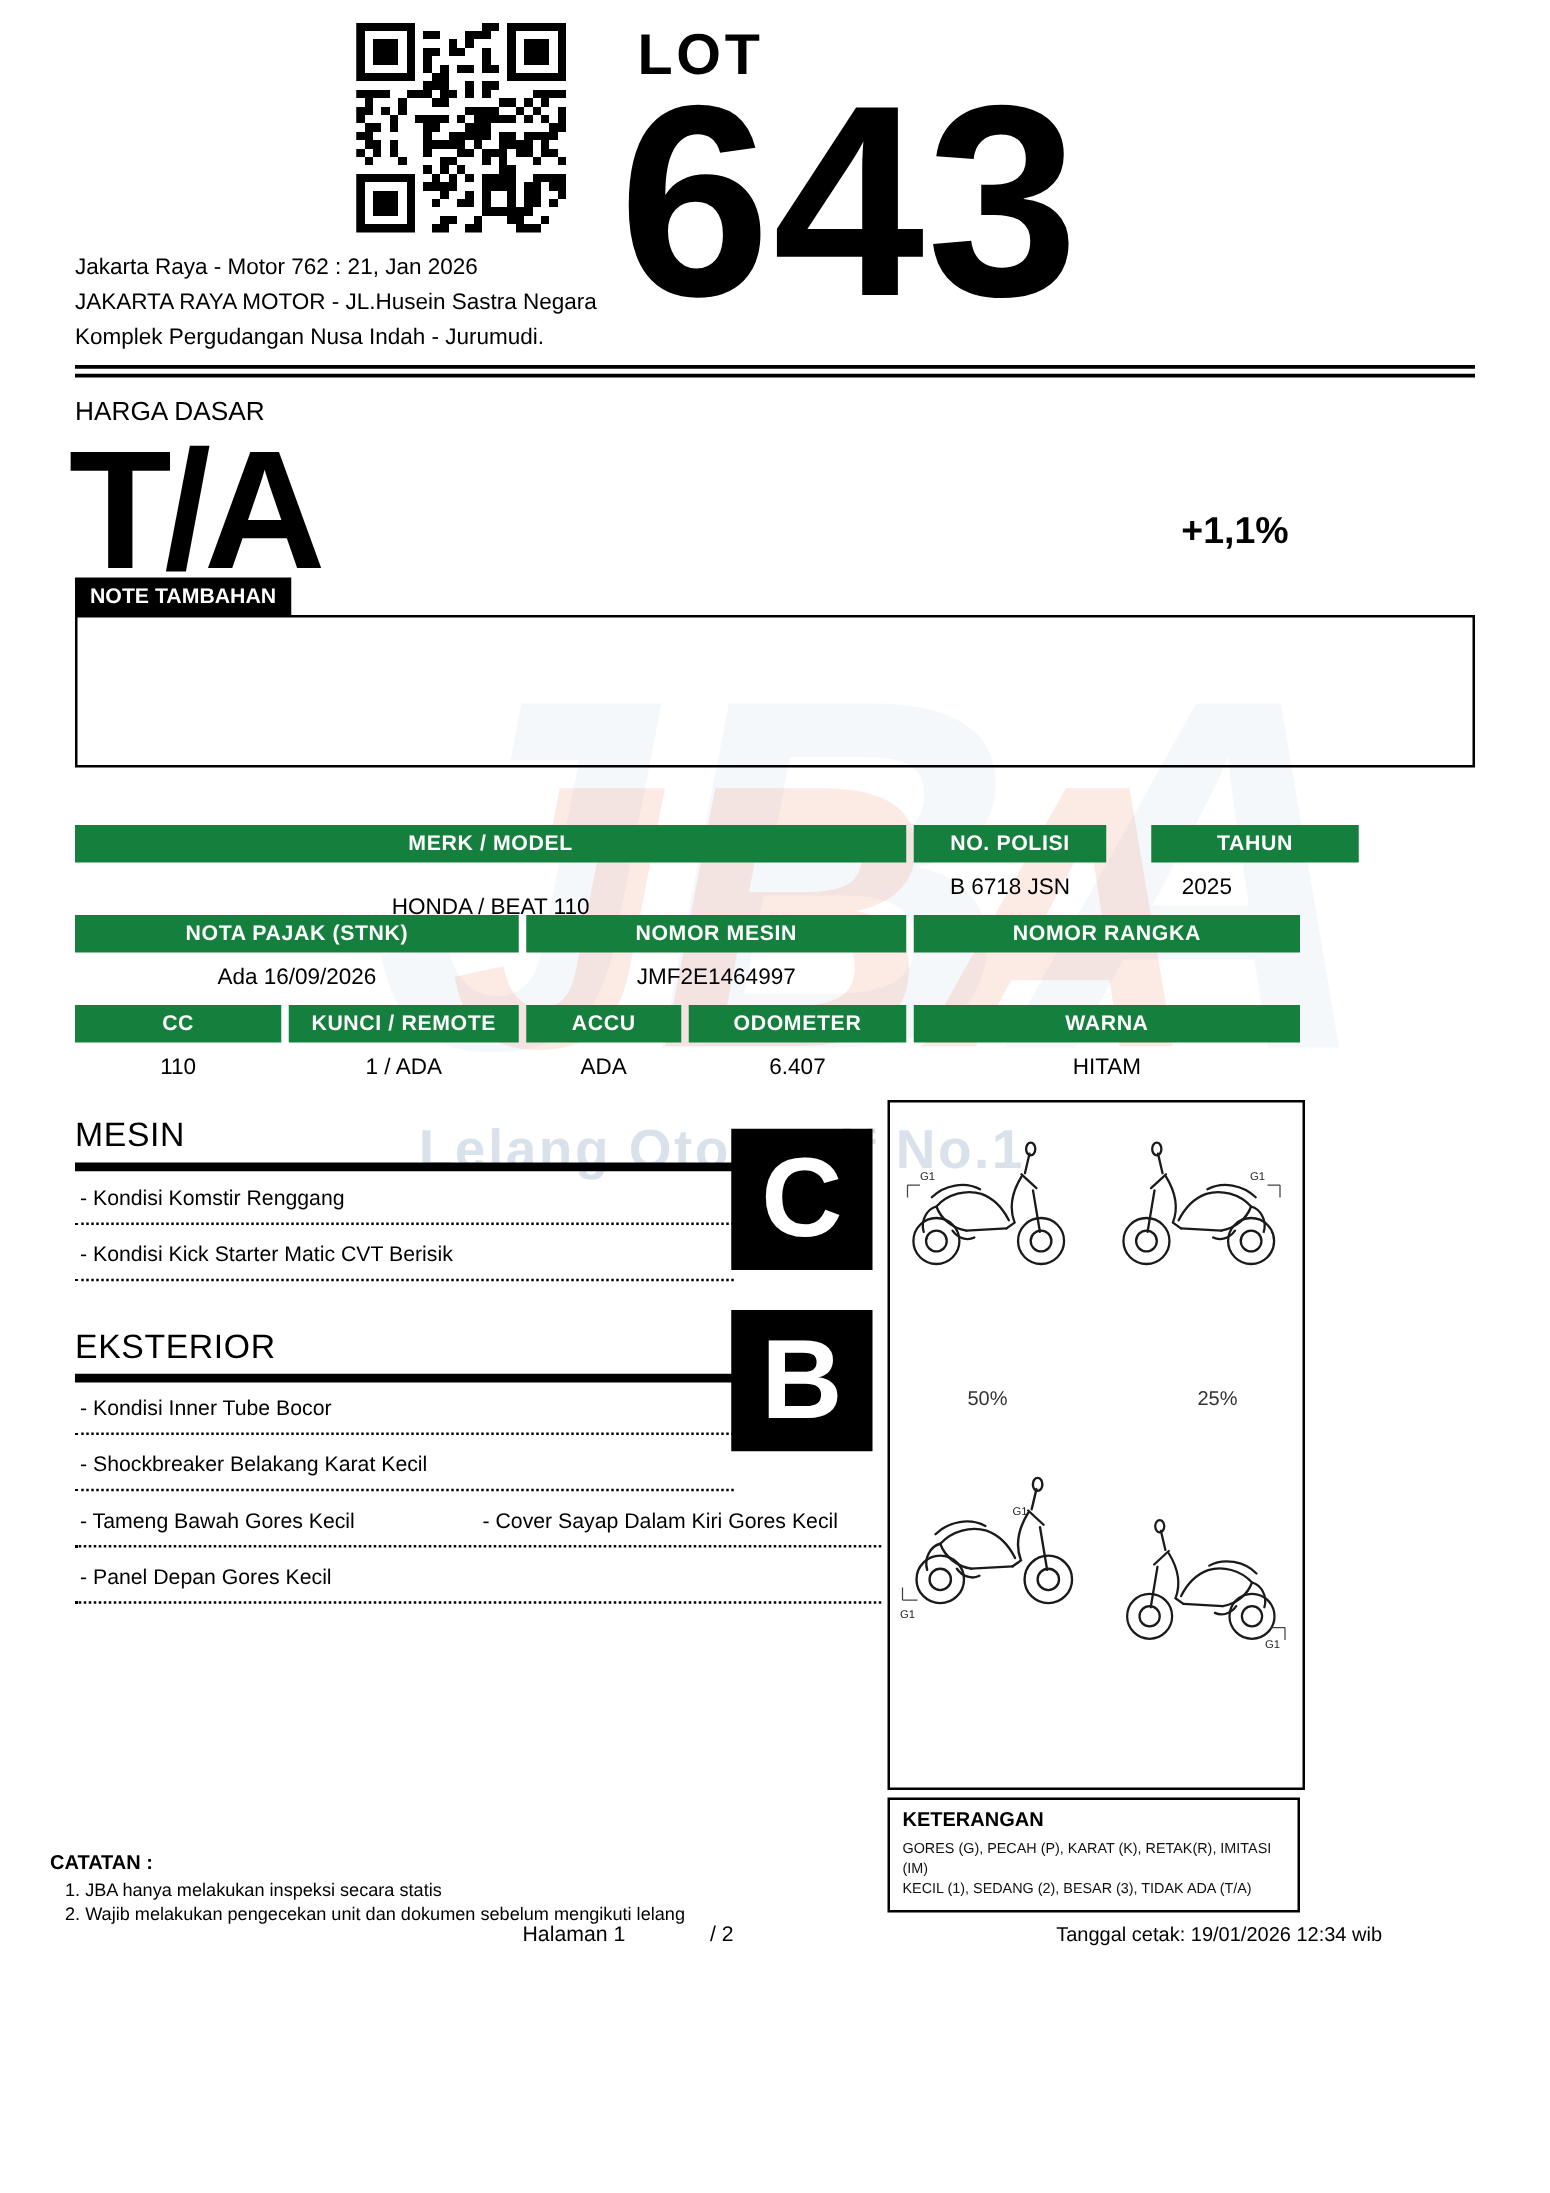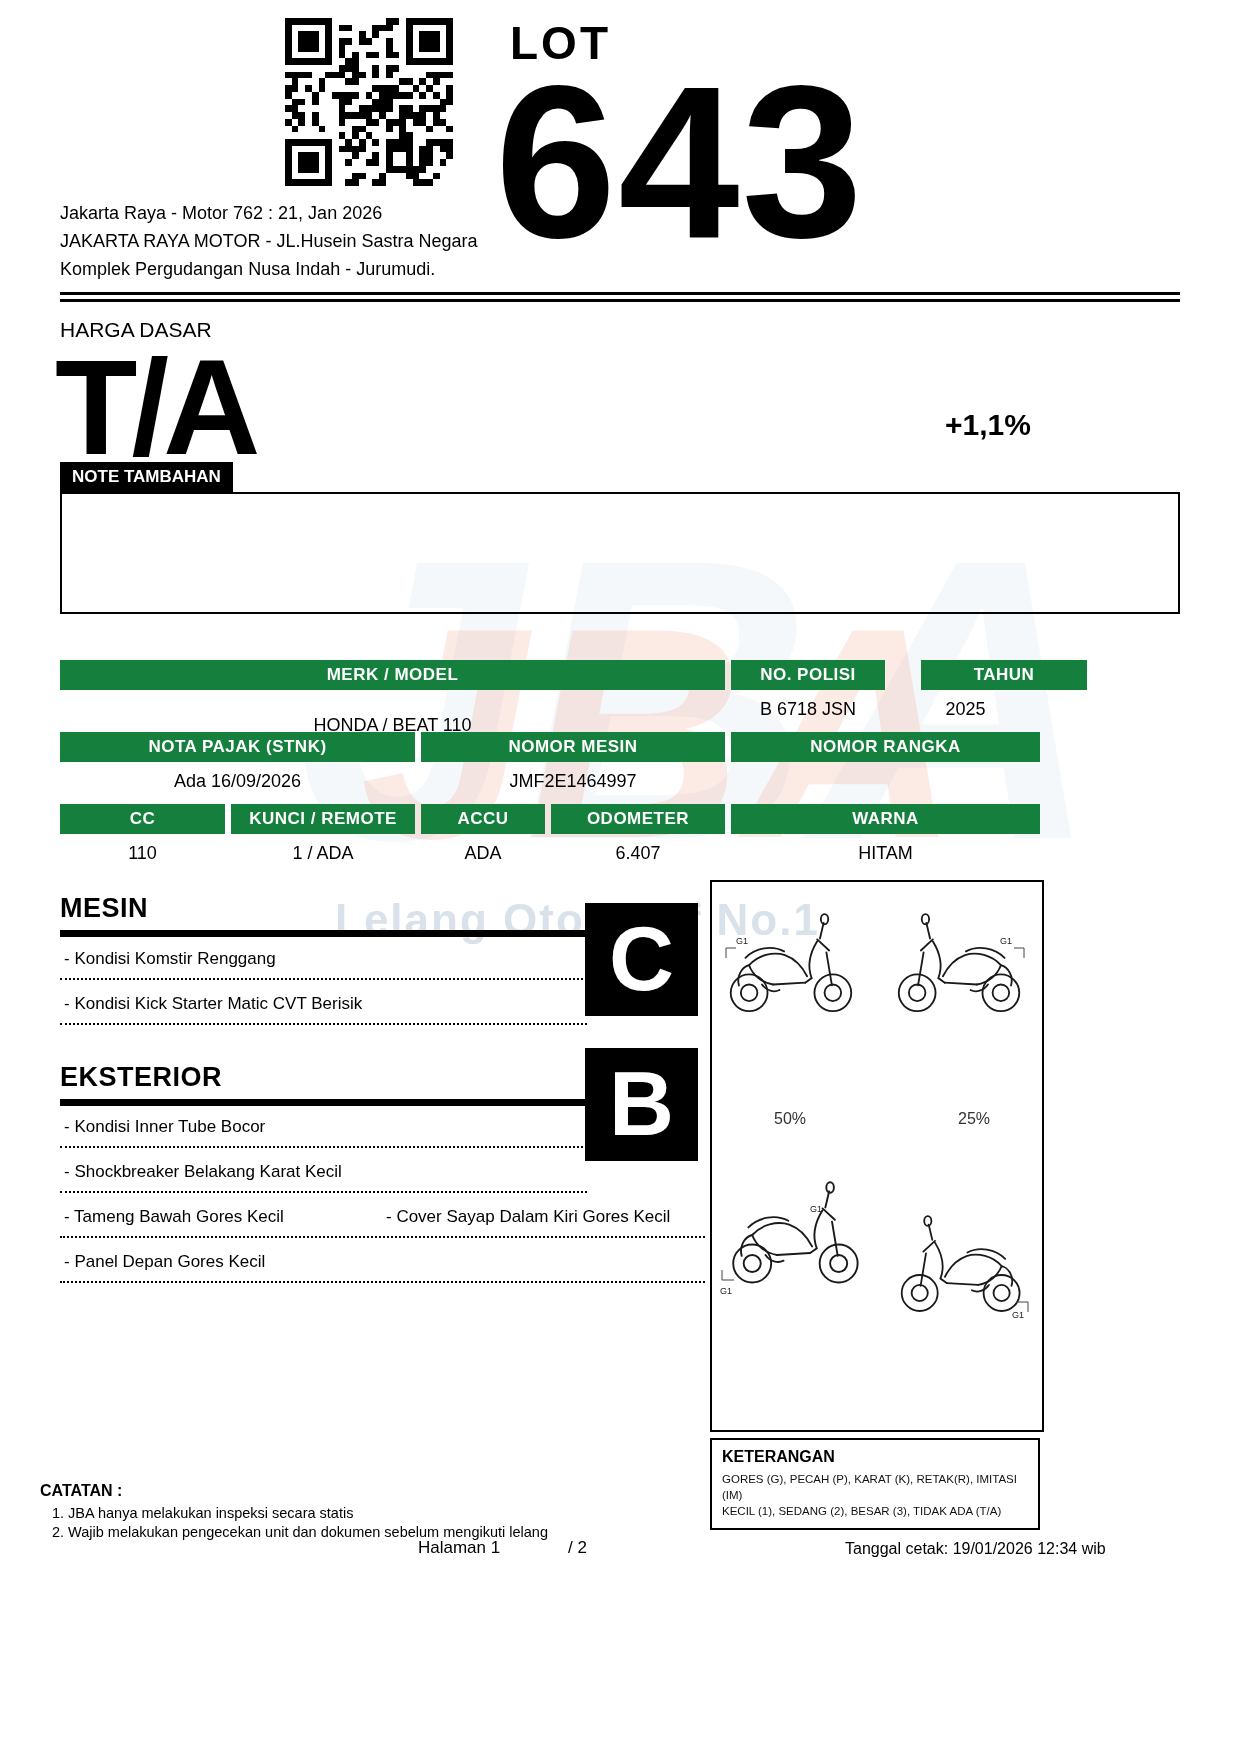--- a/index.html
+++ b/index.html
@@ -17,21 +17,21 @@
   .harga-label{font-size:21px;}
   .harga-value{font-size:135px;font-weight:bold;letter-spacing:-6px;line-height:1;}
   .increment{font-size:30px;font-weight:bold;}
   .note-head{background:#000;color:#fff;font-weight:bold;font-size:17px;padding:5px 12px;}
   .note-box{border:2px solid #000;background:transparent;}
   
   .hbar{position:absolute;z-index:2;height:30px;background:#15803d;color:#fff;font-weight:bold;
         font-size:17px;display:flex;align-items:center;justify-content:center;letter-spacing:0.5px;}
   .val{position:absolute;z-index:2;height:34px;font-size:18px;display:flex;align-items:center;justify-content:center;}
   
-  .sec-title{font-size:27px;font-weight:bold;letter-spacing:0.5px;}
+  .sec-title{font-size:27px;font-weight:normal;letter-spacing:0.5px;}
   .sec-rule{height:7px;background:#000;}
   .item{font-size:17px;padding:5px 0 9px 4px;border-bottom:2px dotted #000;margin-bottom:9px;}
   .item-pair{display:flex;}
   .item-pair .cell-l{width:322px;}
   .grade-box{background:#000;color:#fff;font-weight:bold;font-size:90px;
              display:flex;align-items:center;justify-content:center;}
   
   .panel{border:2px solid #000;background:transparent;}
   .pct{font-size:16px;fill:#333;text-anchor:middle;font-family:"Liberation Sans",sans-serif;}
   .g1{font-size:9px;fill:#222;font-family:"Liberation Sans",sans-serif;}

